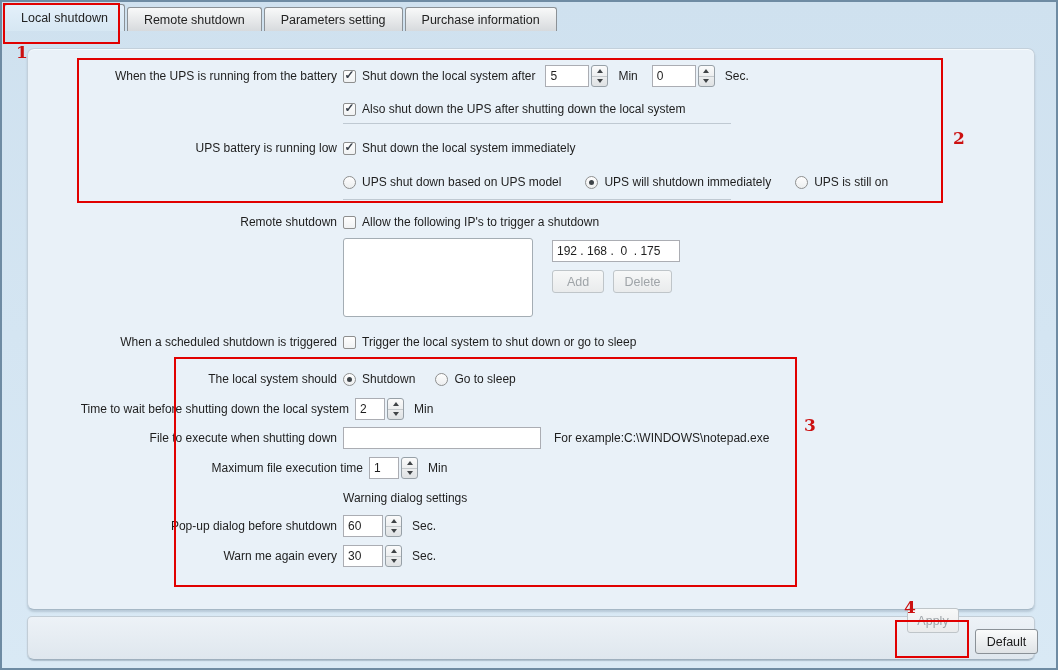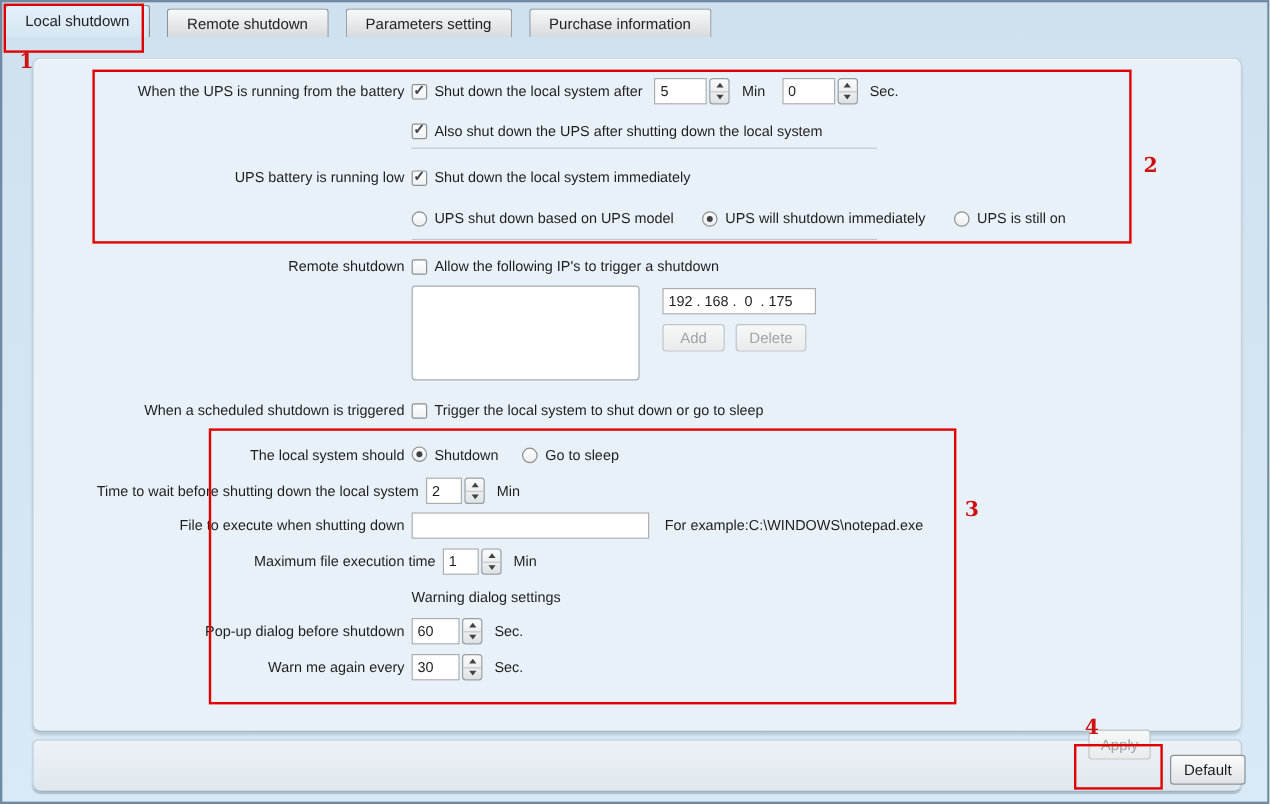--- a/index.html
+++ b/index.html
@@ -9,21 +9,21 @@
   .window {
     position:relative; width:1058px; height:670px;
     background:linear-gradient(#cfe1ef, #d9e9f5);
     border:2px solid #6e8ba3; overflow:hidden;
     font-size:12px; color:#1e1e1e;
   }
 
   
   .tabbar { position:absolute; top:2px; left:2px; display:flex; align-items:flex-end; height:27px; z-index:3; }
   .tab {
-    height:24px; padding:0 16px; margin-right:14px;
+    height:24px; padding:0 16px; margin-right:2px;
     display:flex; align-items:center; justify-content:center;
     background:linear-gradient(#f8f9f9, #d7dadd);
     border:1px solid #8b9196; border-bottom:none;
     border-radius:3px 3px 0 0; font-size:12.5px; color:#222; cursor:default;
     white-space:nowrap;
   }
   .tab.active {
     height:27px; background:linear-gradient(#e4f0fa, #d6e7f3);
     z-index:4;
   }
@@ -213,21 +213,21 @@
     <div class="lab">When a scheduled shutdown is triggered</div>
     <div class="ctrl">
       <span class="cb"></span>
       <span>Trigger the local system to shut down or go to sleep</span>
     </div>
   </div>
 
   <div class="row" style="top:365px;">
     <div class="lab">The local system should</div>
     <div class="ctrl" style="gap:20px;">
-      <span style="display:inline-flex;align-items:flex-start;">
+      <span style="display:inline-flex;align-items:flex-end;">
         <span class="radio selected"></span>
         <span>Shutdown</span>
       </span>
       <span style="display:inline-flex;align-items:center;">
         <span class="radio"></span>
         <span>Go to sleep</span>
       </span>
     </div>
   </div>
 

